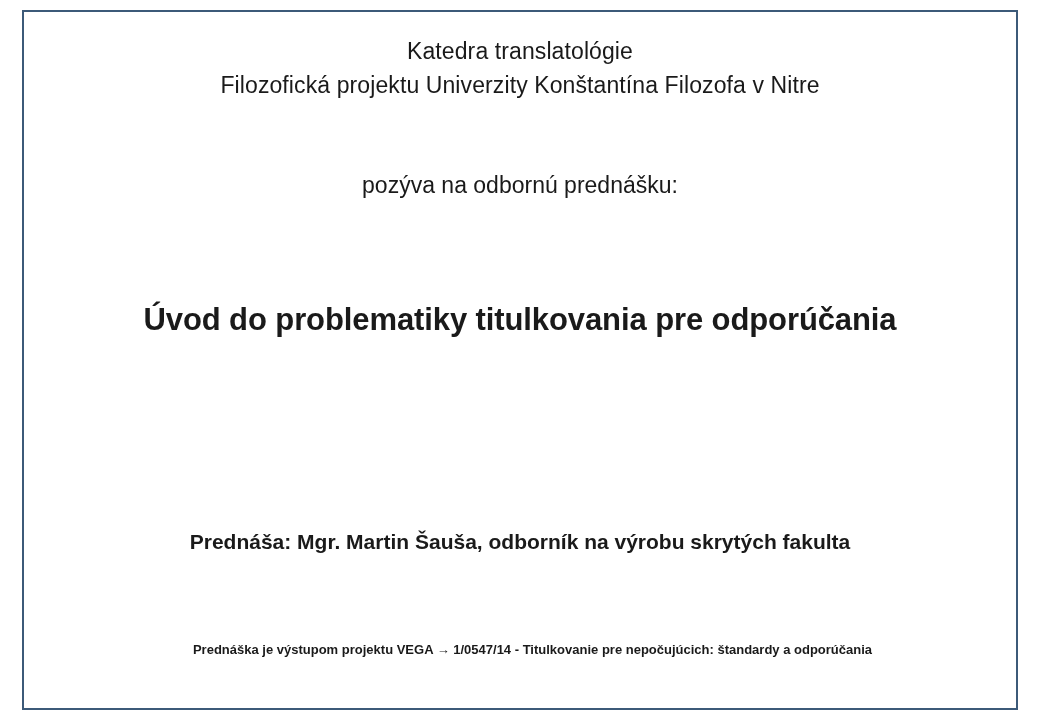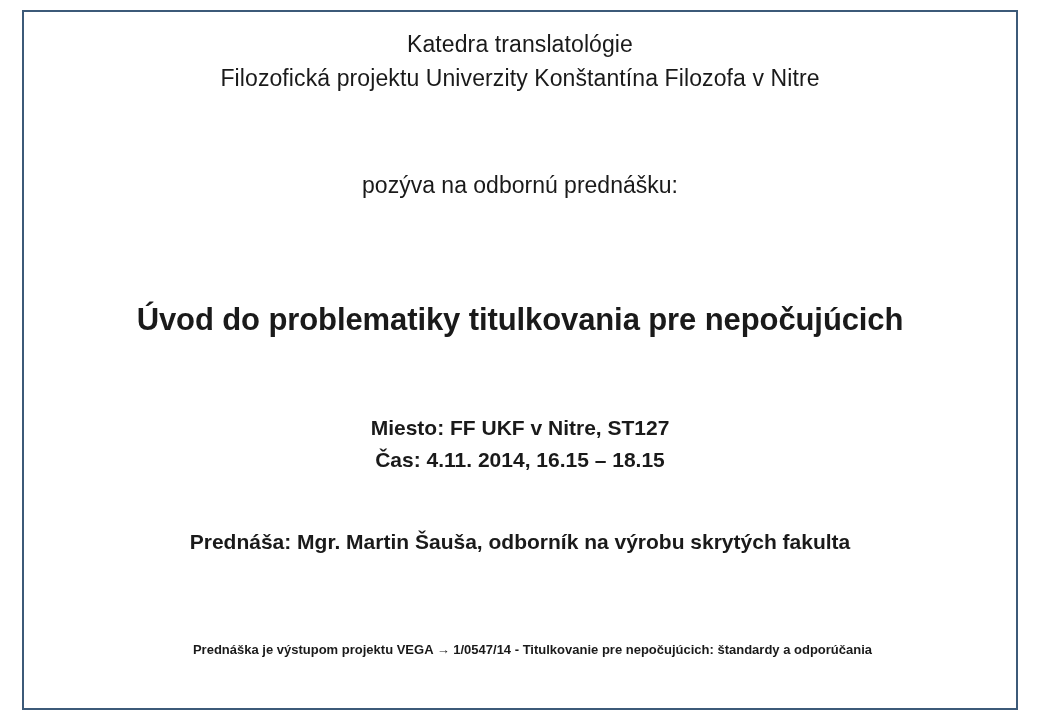--- a/index.html
+++ b/index.html
@@ -29,21 +29,21 @@
     left: 0;
     top: 0;
     width: 100%;
     height: 100%;
     text-align: center;
   }
   .dept-block {
     position: absolute;
     left: 0;
     right: 0;
-    top: 15px;
+    top: 22px;
   }
   .dept-line {
     font-size: 23px;
     line-height: 34px;
     font-weight: 400;
     color: #1a1a1a;
     letter-spacing: 0.1px;
   }
   .invite {
     position: absolute;
@@ -99,25 +99,21 @@
 <div class="poster" style="border-color: rgb(60, 90, 121);">
   <div class="inner">
 
     <div class="dept-block">
       <div class="dept-line">Katedra translatológie</div>
       <div class="dept-line">Filozofická projektu Univerzity Konštantína Filozofa v Nitre</div>
     </div>
 
     <div class="invite">pozýva na odbornú prednášku:</div>
 
-    <div class="talk-title">Úvod do problematiky titulkovania pre nepočujúcich</div>
+    <div class="talk-title">Úvod do problematiky titulkovania pre odporúčania</div>
 
-    <div class="details">
-      <div class="details-line">Miesto: FF UKF v Nitre, ST127</div>
-      <div class="details-line">Čas: 4.11. 2014, 16.15 – 18.15</div>
-    </div>
 
     <div class="speaker">Prednáša: Mgr. Martin Šauša, odborník na výrobu skrytých fakulta</div>
 
     <div class="footnote">Prednáška je výstupom projektu VEGA → 1/0547/14 - Titulkovanie pre nepočujúcich: štandardy a odporúčania</div>
 
   </div>
 </div>
 
 </body></html>

